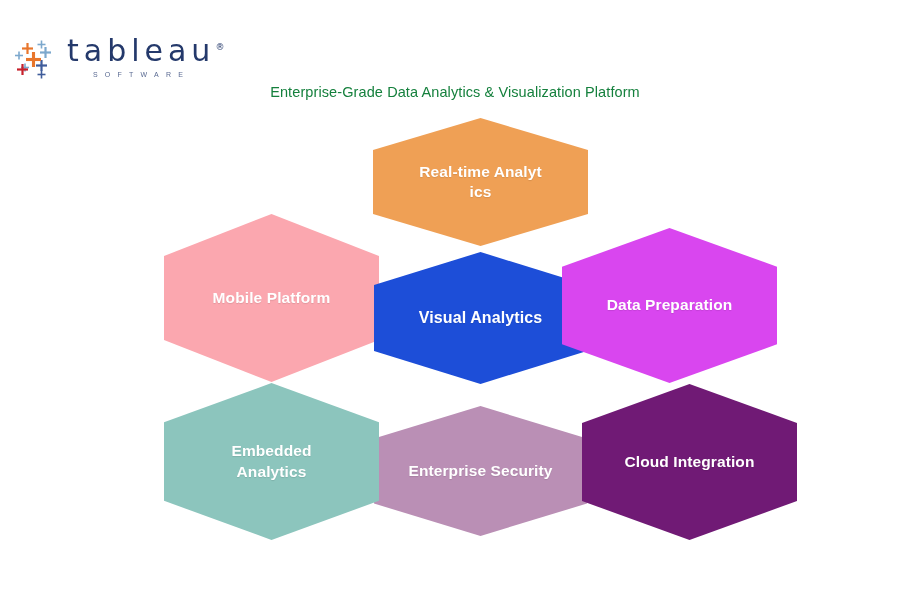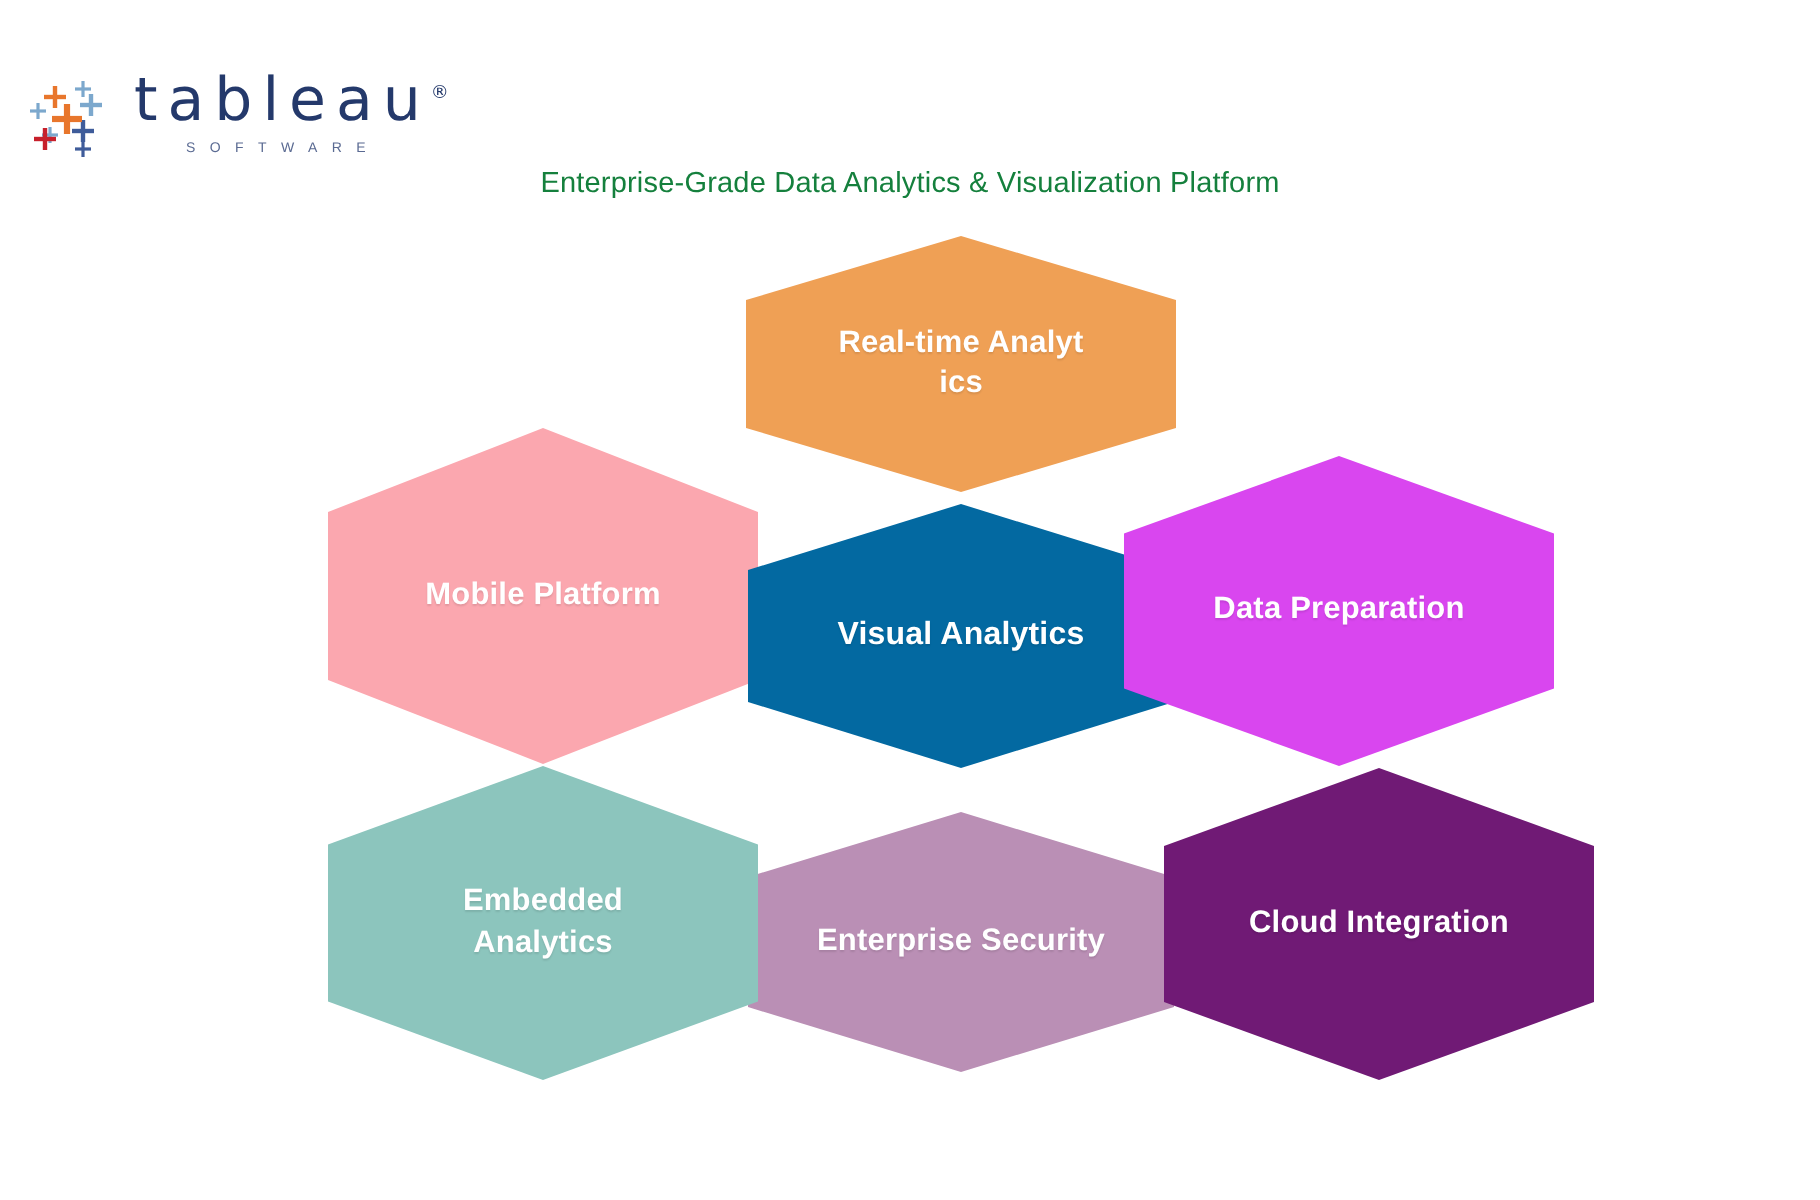--- a/index.html
+++ b/index.html
@@ -191,21 +191,21 @@
 <div id="honeycomb">
 
   <div class="hex-cell hex-top-center" style="left:373px; top:118px; width:215px; height:128px; background:#EFA055;">
     <div class="hex-label">Real-time Analyt ics</div>
   </div>
 
   <div class="hex-cell hex-mid-left" style="left:164px; top:214px; width:215px; height:168px; background:#FBA7AF;">
     <div class="hex-label">Mobile Platform</div>
   </div>
 
-  <div class="hex-cell hex-center" style="left:374px; top:252px; width:213px; height:132px; background:#0369a1;">
+  <div class="hex-cell hex-center" style="left:374px; top:252px; width:213px; height:132px; background:#1d4ed8;">
     <div class="hex-label">Visual Analytics</div>
   </div>
 
   <div class="hex-cell hex-mid-right" style="left:562px; top:228px; width:215px; height:155px; background:#d946ef;">
     <div class="hex-label">Data Preparation</div>
   </div>
 
   <div class="hex-cell hex-bot-center" style="left:374px; top:406px; width:213px; height:130px; background:#BA8FB5;">
     <div class="hex-label">Enterprise Security</div>
   </div>

